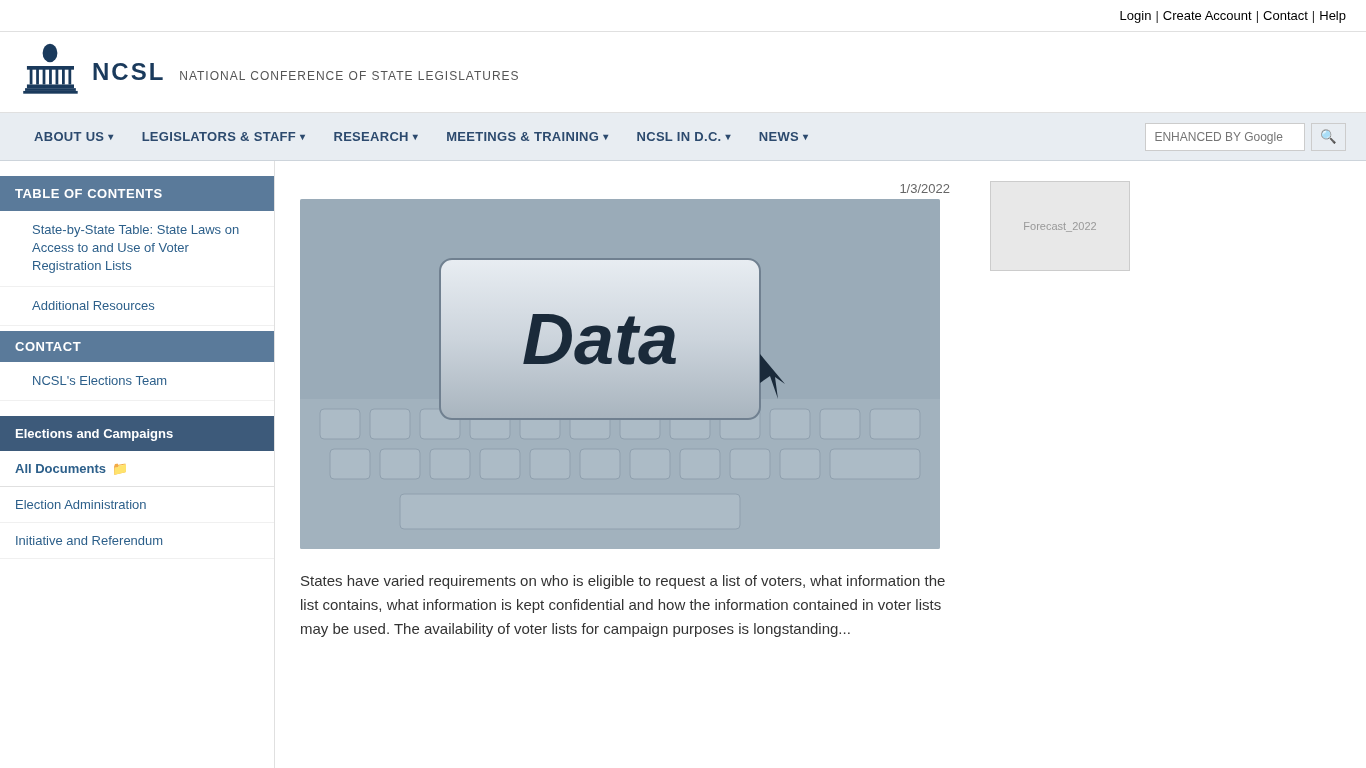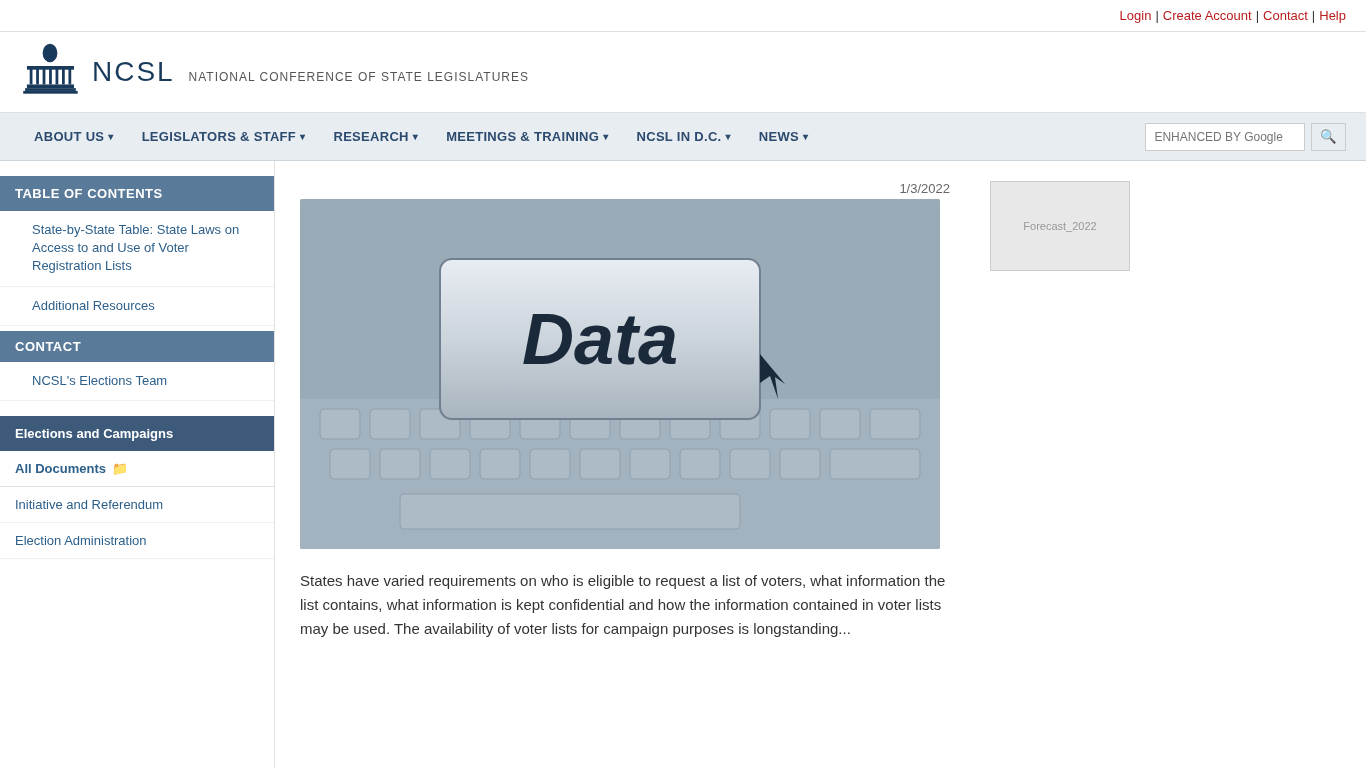--- a/index.html
+++ b/index.html
@@ -8,42 +8,42 @@
     
     .top-bar {
       display: flex;
       justify-content: flex-end;
       align-items: center;
       padding: 8px 20px;
       font-size: 13px;
       color: #333;
       border-bottom: 1px solid #e0e0e0;
     }
-    .top-bar a { color: #b91c1c; text-decoration: none; }
+    .top-bar a { color: #000000; text-decoration: none; }
     .top-bar span { margin: 0 4px; }
 
     
     .header {
       display: flex;
       align-items: center;
       padding: 10px 20px 10px 20px;
       border-bottom: 1px solid #e0e0e0;
     }
     .logo-area {
       display: flex;
       align-items: center;
       gap: 12px;
     }
     .logo-icon {
       width: 60px;
       height: 60px;
     }
     .logo-text {
-      font-size: 28px;
-      font-weight: 400;
+      font-size: 24px;
+      font-weight: 700;
       color: #1a3a5c;
       letter-spacing: 2px;
     }
     .logo-subtext {
       font-size: 12px;
       color: #555;
       text-transform: uppercase;
       letter-spacing: 1px;
       margin-left: 10px;
     }
@@ -323,22 +323,22 @@
     <a class="sidebar-link">State-by-State Table: State Laws on Access to and Use of Voter Registration Lists</a>
     <a class="sidebar-link">Additional Resources</a>
     <div class="sidebar-section-label">CONTACT</div>
     <a class="sidebar-link">NCSL's Elections Team</a>
 
     <div class="sidebar-category-header">Elections and Campaigns</div>
     <div class="sidebar-all-docs">
       <span>All Documents</span>
       <span class="folder-icon">📁</span>
     </div>
+    <a class="sidebar-sub-link">Election Administration</a>
     <a class="sidebar-sub-link">Initiative and Referendum</a>
-    <a class="sidebar-sub-link">Election Administration</a>
   </div>
 
   <div class="content-area">
     <div class="article-date">1/3/2022</div>
 
     <div class="article-image">
       <div class="article-image-content">
 
         <svg width="100%" height="100%" viewBox="0 0 640 350" xmlns="http://www.w3.org/2000/svg" style="position:absolute;top:0;left:0;">
 

